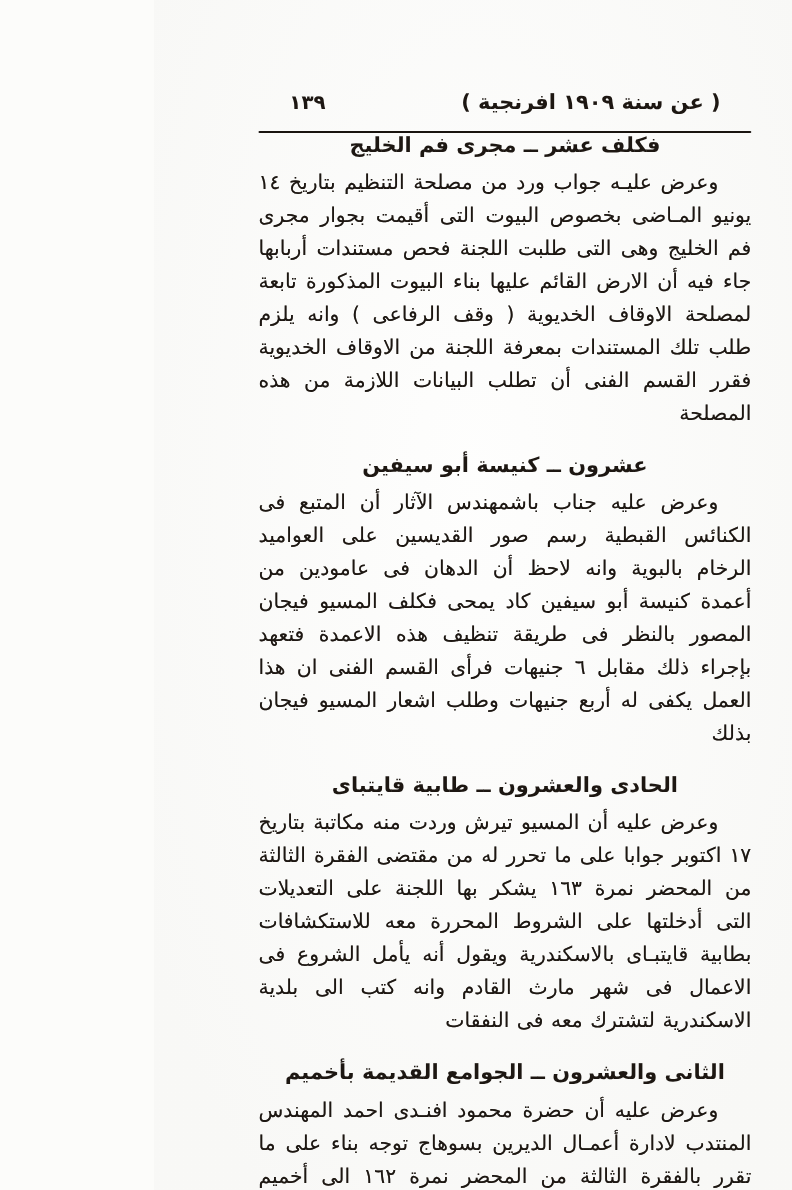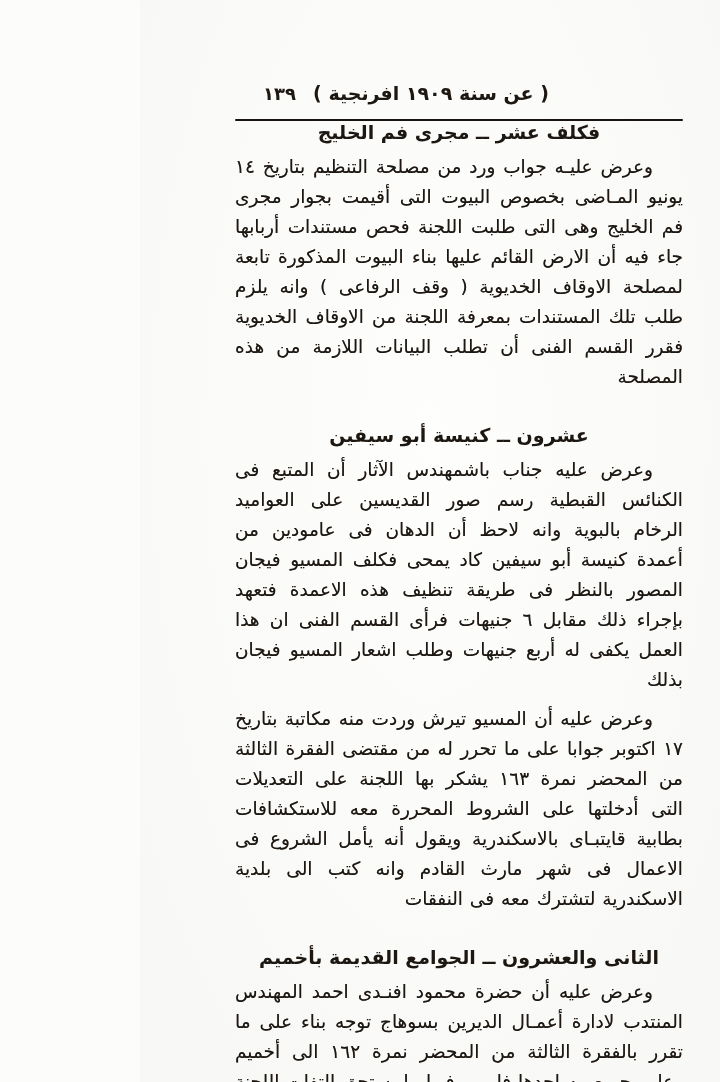--- a/index.html
+++ b/index.html
@@ -25,21 +25,21 @@
       radial-gradient(ellipse at 50% 40%, rgba(255,255,255,0.6), rgba(0,0,0,0.015) 85%),
       #fcfcfa;
   }
   
   .page-header {
     position: relative;
     height: 26px;
   }
   .running-title {
     display: block;
-    text-align: center;
+    text-align: right;
     font-size: 19px;
     font-weight: bold;
     transform: translateX(-28px); 
     white-space: nowrap;
     letter-spacing: 0.5px;
   }
   .page-number {
     position: absolute;
     left: 28px;
     top: 1px;
@@ -56,21 +56,21 @@
   
   .section-heading {
     text-align: center;
     font-size: 19px;
     font-weight: bold;
     margin: 0;
     padding: 0;
     white-space: nowrap;
   }
   .section:nth-of-type(1) .section-heading { margin-top: 24px; }
-  .section + .section .section-heading { margin-top: 32px; }
+  .section + .section .section-heading { margin-top: 20px; }
   .section-paragraph {
     margin: 9px 0 0 0;
     font-size: 18.5px;
     font-weight: normal;
     line-height: 30px;
     text-align: justify;
     text-indent: 30px;       
     word-spacing: 1px;
     text-shadow: 0 0 0.4px rgba(29,23,18,0.55); 
   }
@@ -91,20 +91,21 @@
     <h2 class="section-heading">فكلف عشر ــ مجرى فم الخليج</h2>
     <p class="section-paragraph">وعرض عليـه جواب ورد من مصلحة التنظيم بتاريخ ١٤ يونيو المـاضى بخصوص البيوت التى أقيمت بجوار مجرى فم الخليج وهى التى طلبت اللجنة فحص مستندات أربابها جاء فيه أن الارض القائم عليها بناء البيوت المذكورة تابعة لمصلحة الاوقاف الخديوية ( وقف الرفاعى ) وانه يلزم طلب تلك المستندات بمعرفة اللجنة من الاوقاف الخديوية فقرر القسم الفنى أن تطلب البيانات اللازمة من هذه المصلحة</p>
   </div>
 
   <div class="section">
     <h2 class="section-heading">عشرون ــ كنيسة أبو سيفين</h2>
     <p class="section-paragraph">وعرض عليه جناب باشمهندس الآثار أن المتبع فى الكنائس القبطية رسم صور القديسين على العواميد الرخام بالبوية وانه لاحظ أن الدهان فى عامودين من أعمدة كنيسة أبو سيفين كاد يمحى فكلف المسيو فيجان المصور بالنظر فى طريقة تنظيف هذه الاعمدة فتعهد بإجراء ذلك مقابل ٦ جنيهات فرأى القسم الفنى ان هذا العمل يكفى له أربع جنيهات وطلب اشعار المسيو فيجان بذلك</p>
   </div>
 
   <div class="section">
+    <h2 class="section-heading">الحادى والعشرون ــ طابية قايتباى</h2>
     <p class="section-paragraph">وعرض عليه أن المسيو تيرش وردت منه مكاتبة بتاريخ ١٧ اكتوبر جوابا على ما تحرر له من مقتضى الفقرة الثالثة من المحضر نمرة ١٦٣ يشكر بها اللجنة على التعديلات التى أدخلتها على الشروط المحررة معه للاستكشافات بطابية قايتبـاى بالاسكندرية ويقول أنه يأمل الشروع فى الاعمال فى شهر مارث القادم وانه كتب الى بلدية الاسكندرية لتشترك معه فى النفقات</p>
   </div>
 
   <div class="section">
     <h2 class="section-heading">الثانى والعشرون ــ الجوامع القديمة بأخميم</h2>
     <p class="section-paragraph">وعرض عليه أن حضرة محمود افنـدى احمد المهندس المنتدب لادارة أعمـال الديرين بسوهاج توجه بناء على ما تقرر بالفقرة الثالثة من المحضر نمرة ١٦٢ الى أخميم وعاين جميع مساجدها فلم ير فيها ما يستحق التفات اللجنة سوى المسجد العمرى المعلوم لها</p>
   </div>
 
 </div>
 

